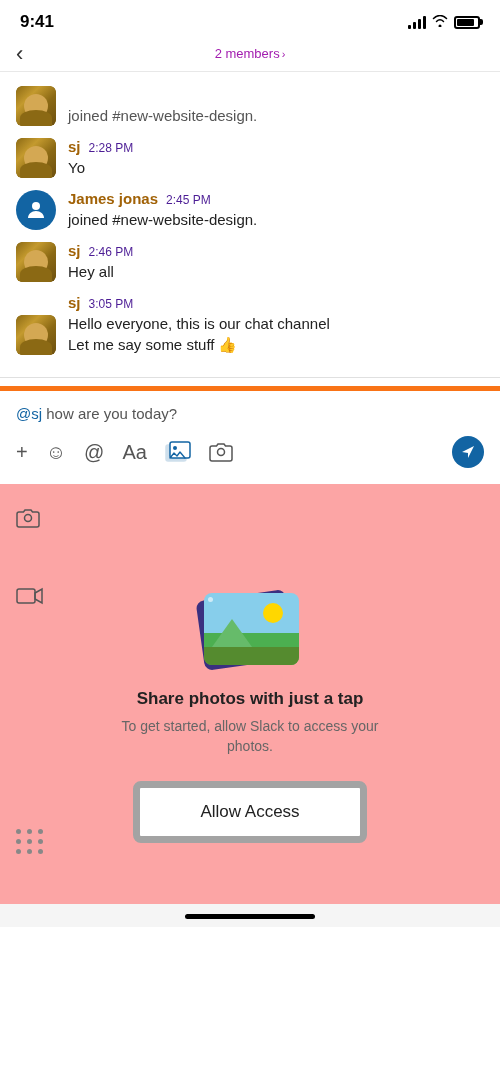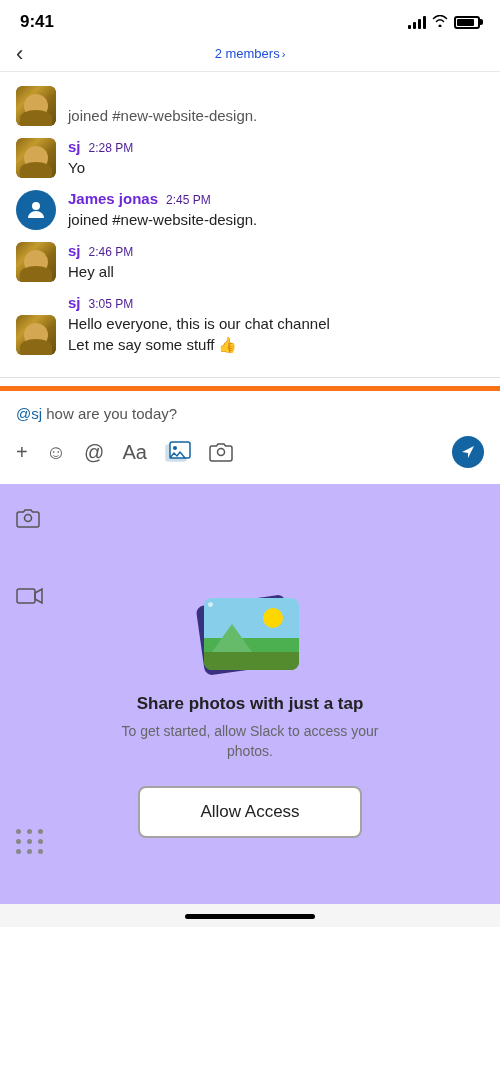--- a/index.html
+++ b/index.html
@@ -97,21 +97,21 @@
     .header-center {
       text-align: center;
     }
     .channel-name {
       font-size: 17px;
       font-weight: 700;
       color: #000;
     }
     .members-count {
       font-size: 13px;
-      color: #1d4ed8;
+      color: #a21caf;
       display: flex;
       align-items: center;
       justify-content: center;
       gap: 2px;
     }
     .members-count span.chevron {
       font-size: 11px;
     }
 
     
@@ -164,21 +164,21 @@
     }
     .msg-header {
       display: flex;
       align-items: baseline;
       gap: 8px;
       margin-bottom: 2px;
     }
     .msg-sender {
       font-weight: 700;
       font-size: 15px;
-      color: #6d28d9;
+      color: #a16207;
     }
     .msg-time {
       font-size: 12px;
       color: #4c1d95;
     }
     .msg-text {
       font-size: 15px;
       color: #222;
       line-height: 1.4;
     }
@@ -265,21 +265,21 @@
       cursor: pointer;
     }
     .toolbar-send svg {
       width: 16px;
       height: 16px;
       fill: #fff;
     }
 
     
     .photo-panel {
-      background: #c4b5fd;
+      background: #fca5a5;
       min-height: 420px;
       display: flex;
       flex-direction: column;
       align-items: flex-end;
       position: relative;
     }
     .panel-left-icons {
       position: absolute;
       left: 16px;
       top: 24px;
@@ -378,21 +378,21 @@
     .share-desc {
       font-size: 14px;
       color: #666;
       text-align: center;
       line-height: 1.4;
       margin-bottom: 24px;
       max-width: 260px;
     }
     .allow-btn {
       background: #fff;
-      border: 2px solid #a3a3a3;
+      border: 7px solid #a3a3a3;
       border-radius: 8px;
       padding: 14px 60px;
       font-size: 17px;
       font-weight: 500;
       color: #222;
       cursor: pointer;
       min-width: 200px;
       text-align: center;
     }
 

